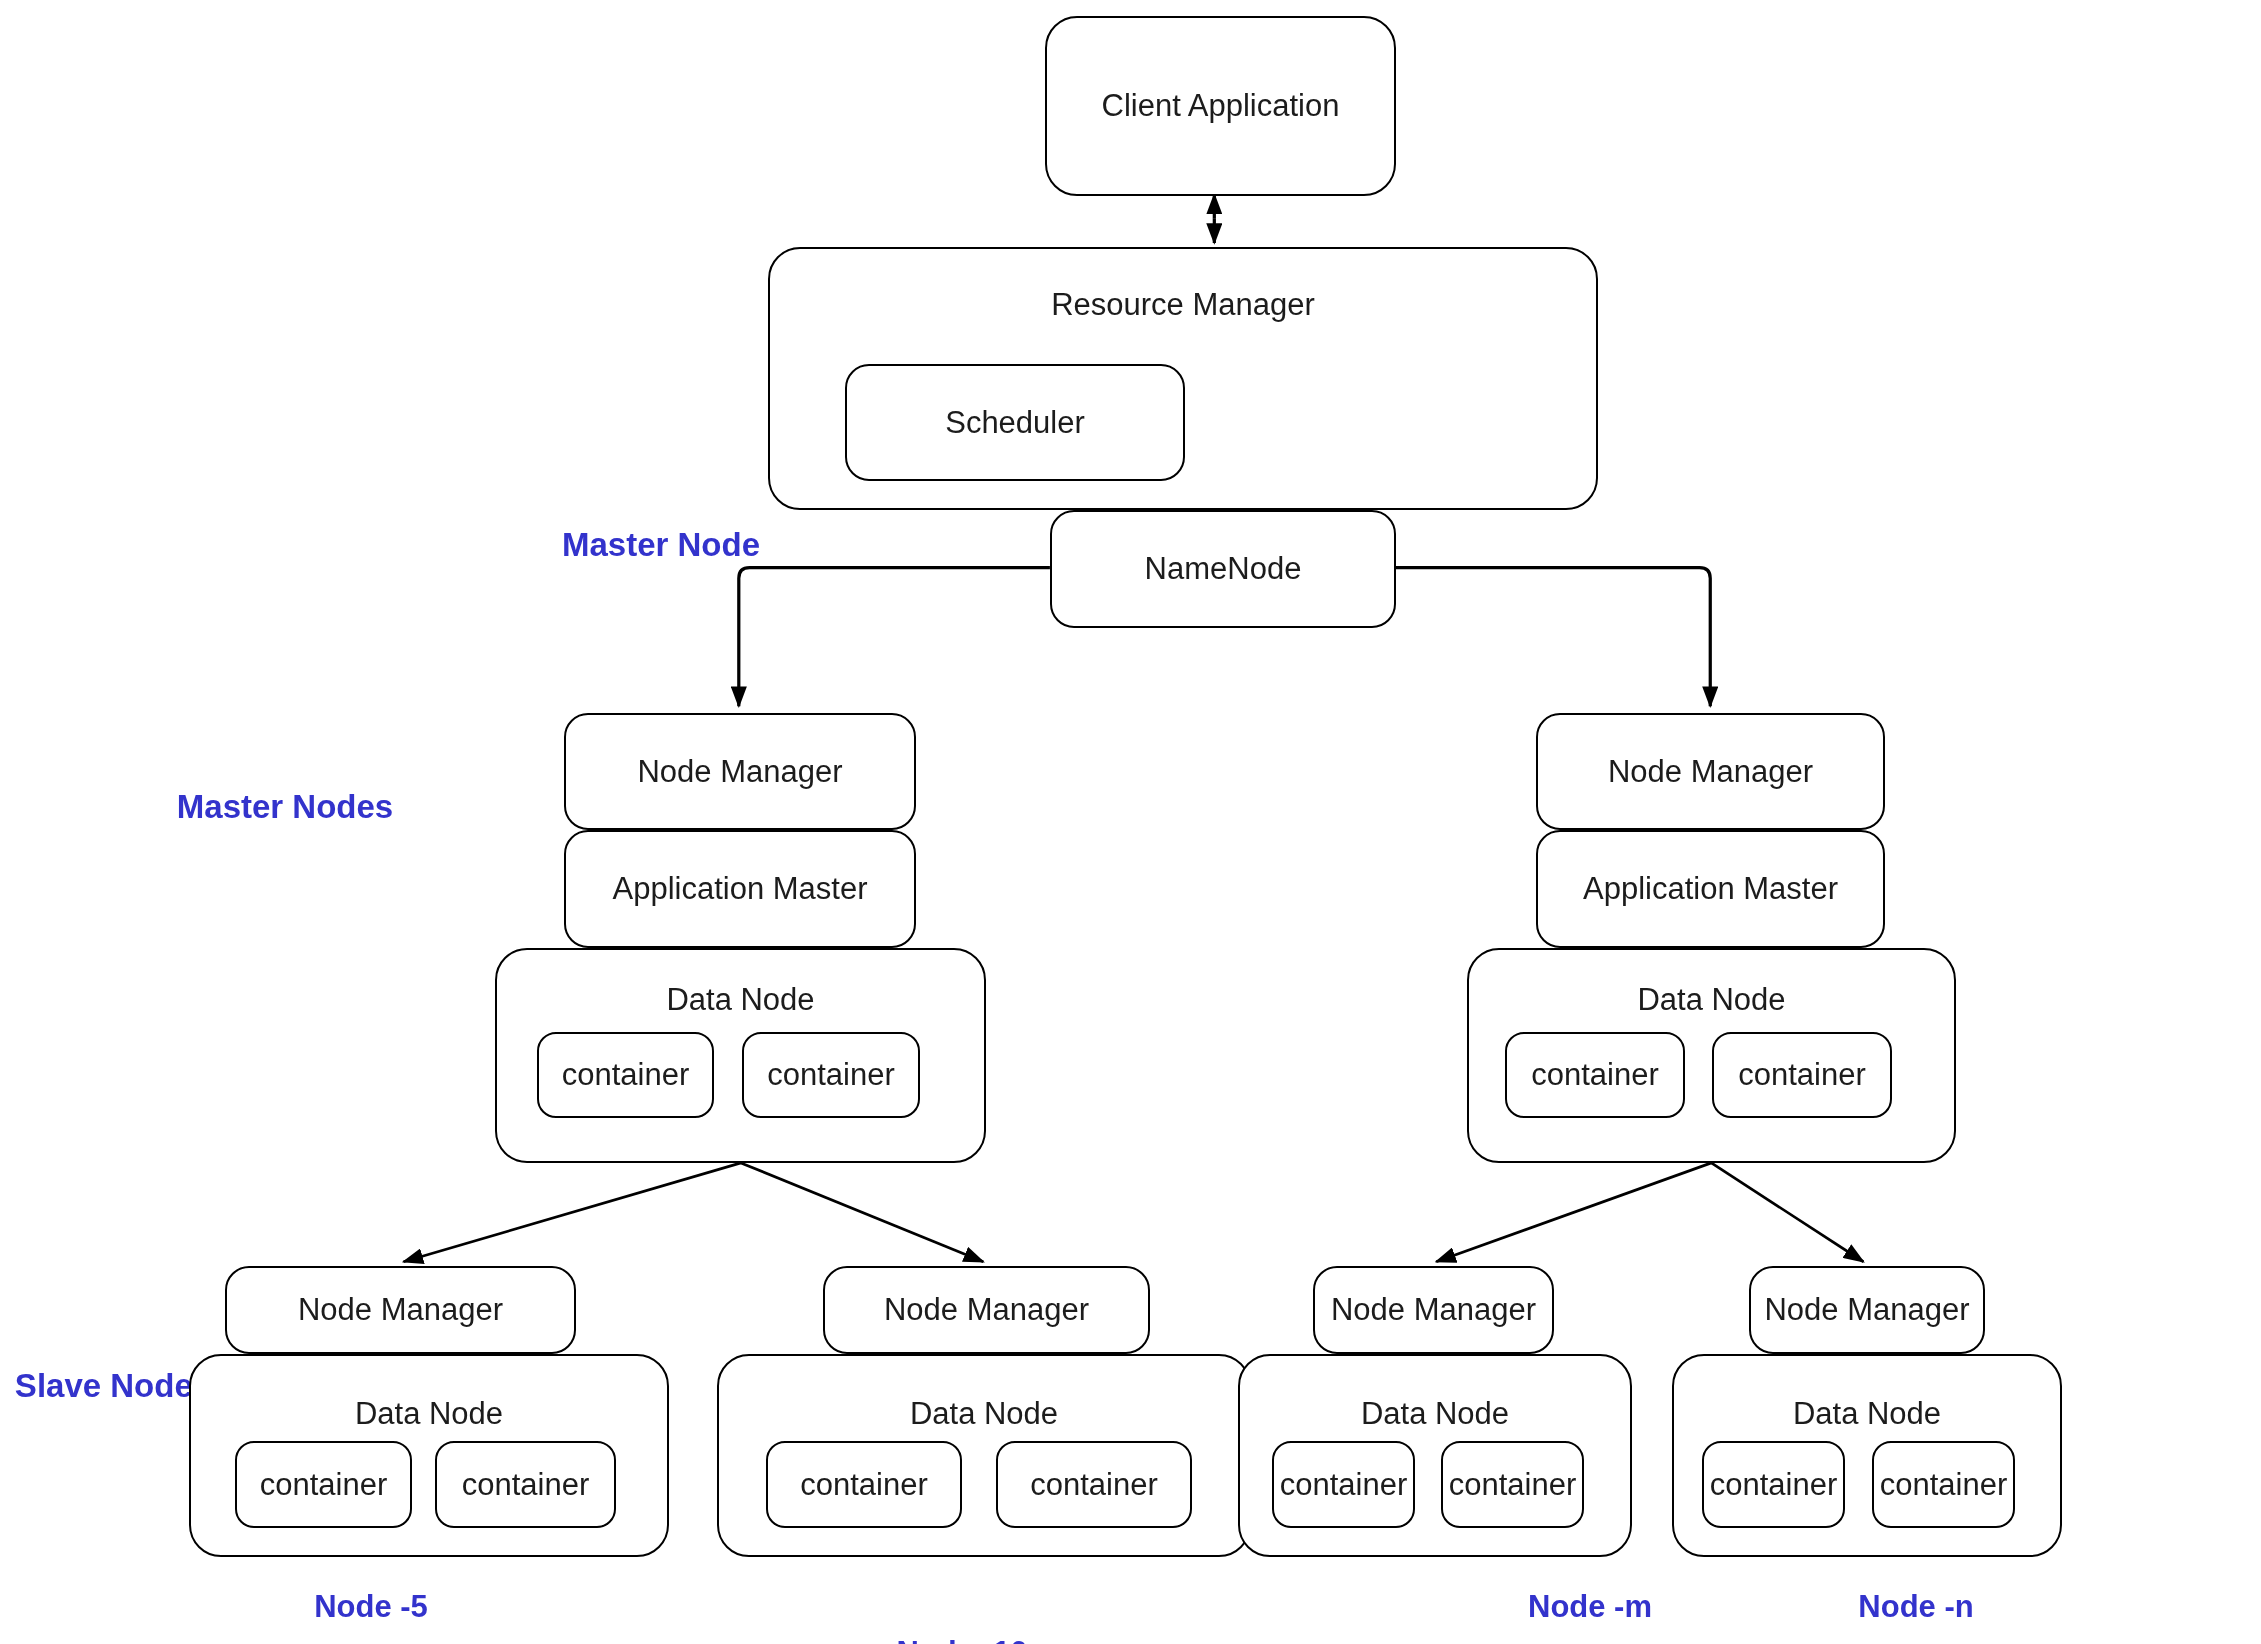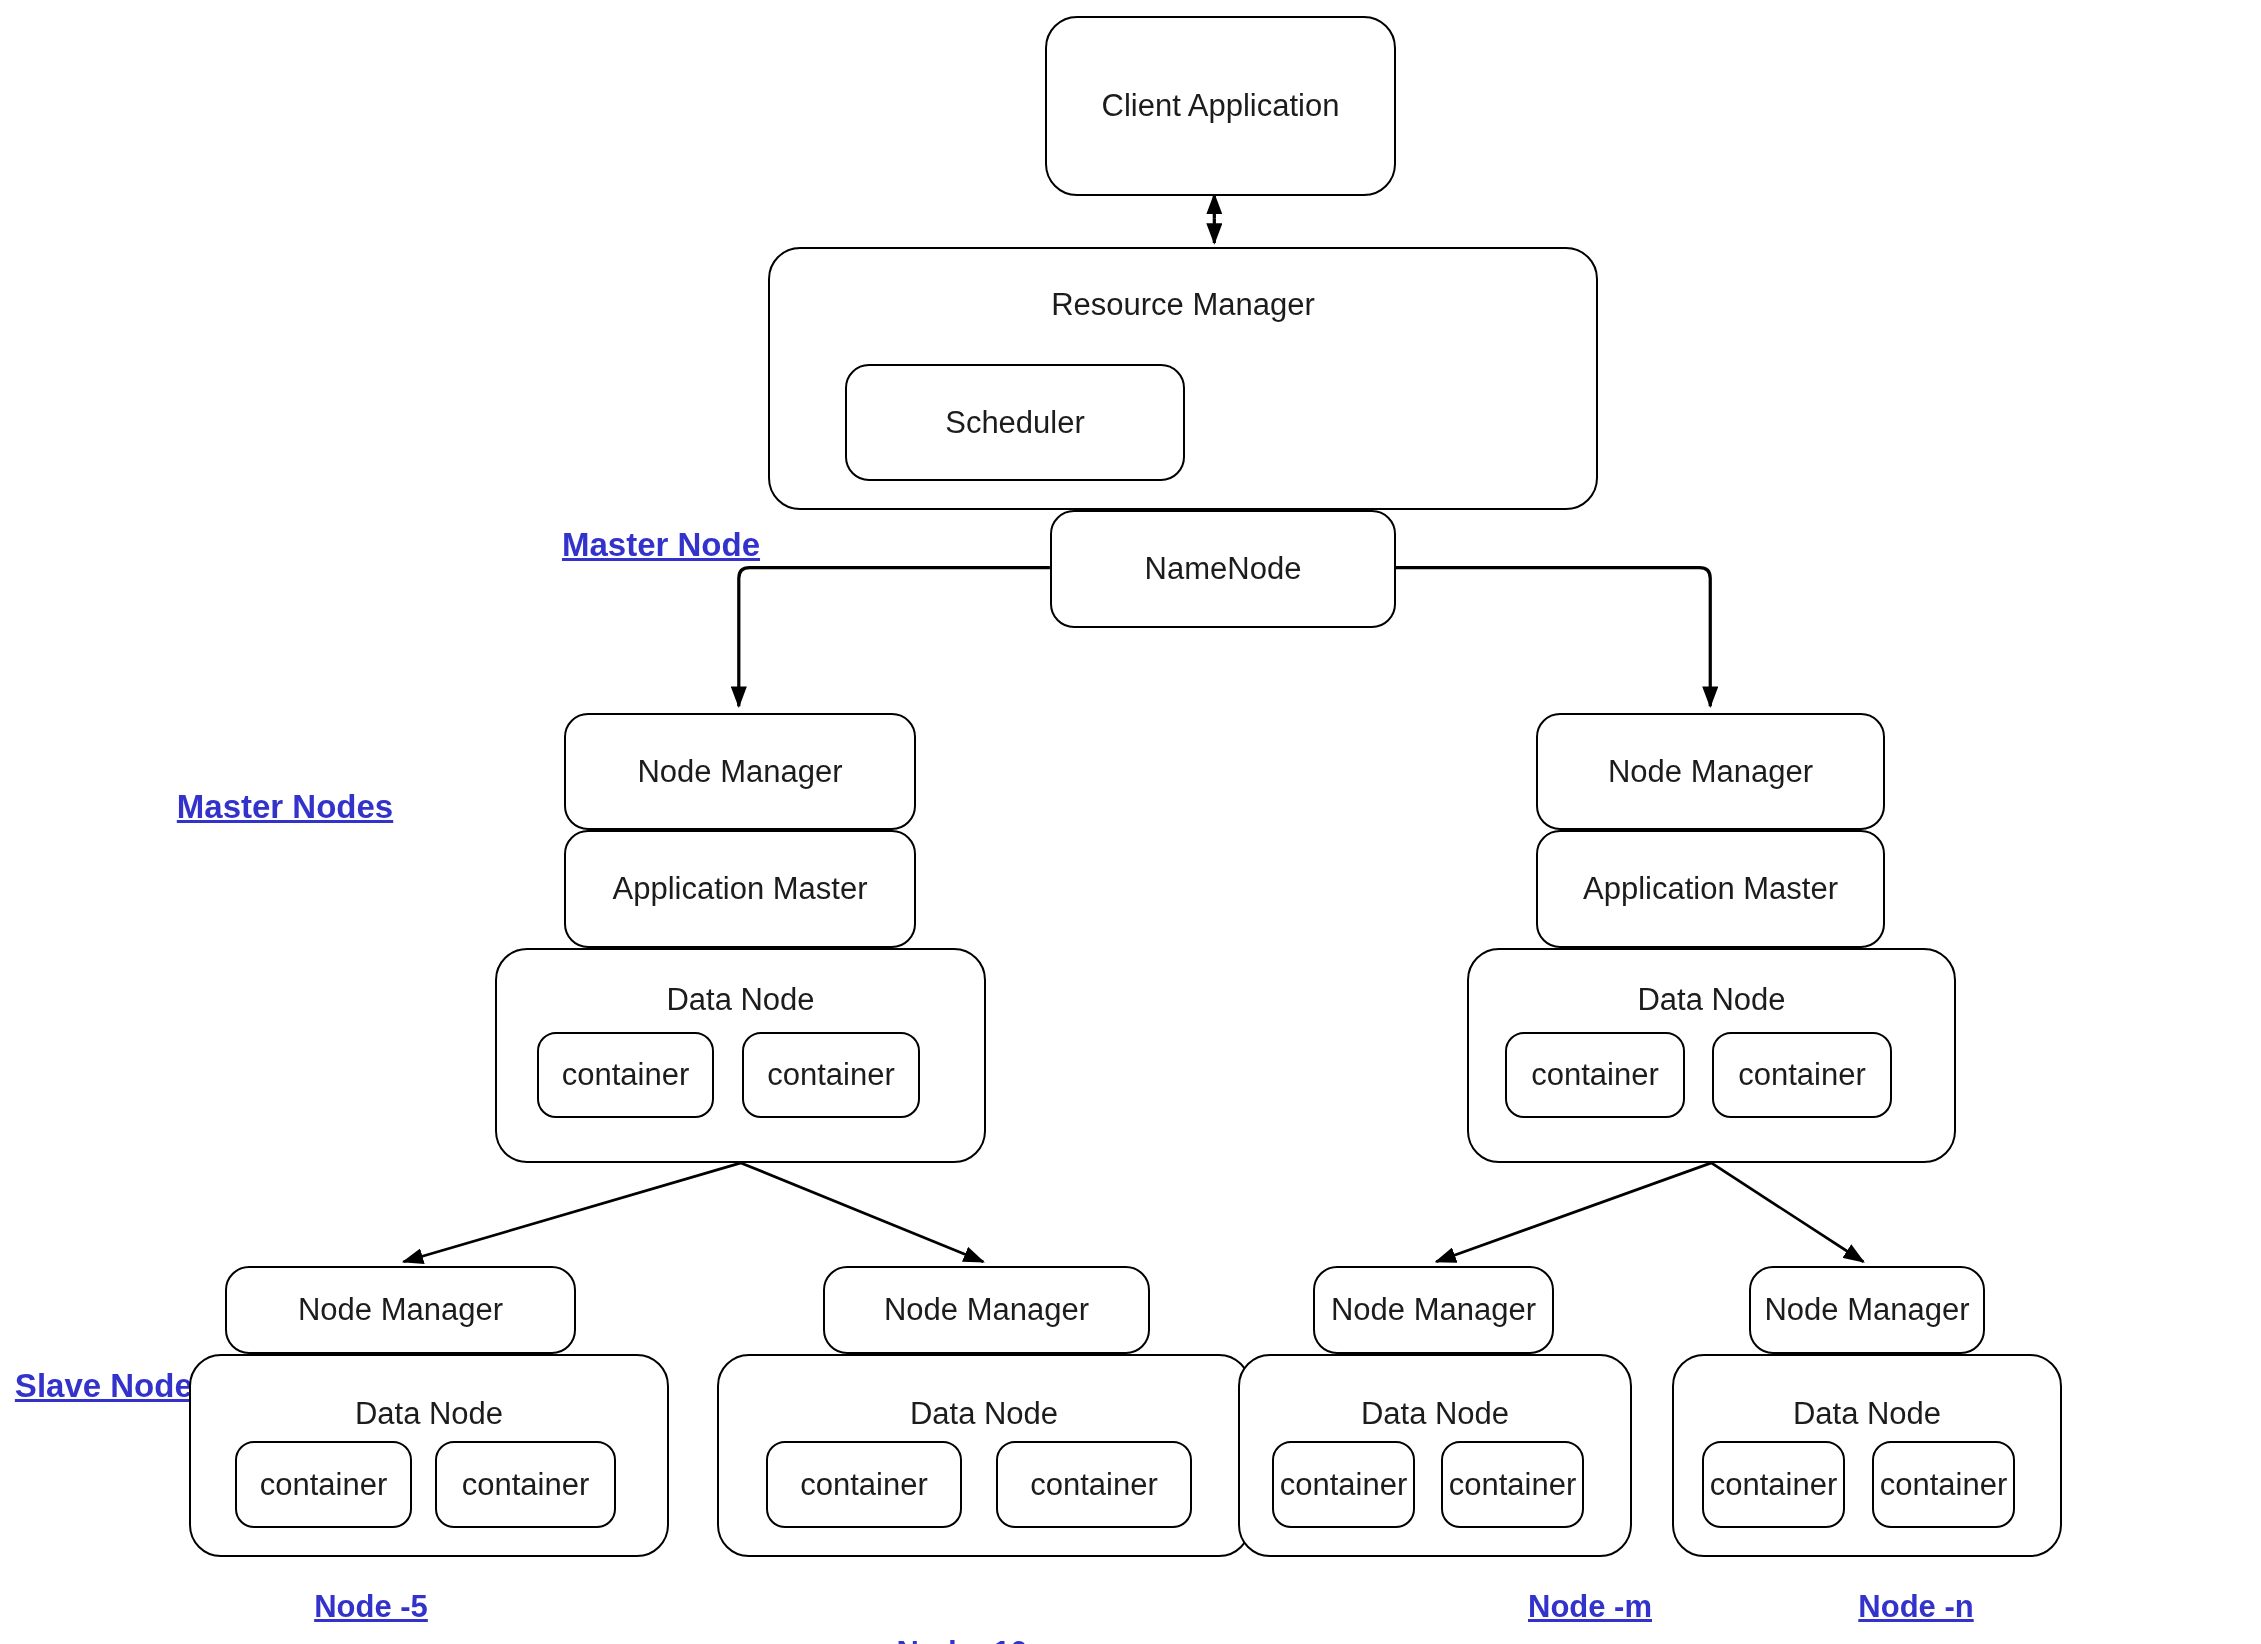--- a/index.html
+++ b/index.html
@@ -43,21 +43,20 @@
   .r45 { border-radius: 24px; }
   .r35 { border-radius: 19px; }
   .top-label { align-items: flex-start; }
   .blue-label {
     position: absolute;
     color: var(--label-blue);
     font-weight: bold;
     font-size: 33px;
     white-space: nowrap;
     transform: translate(-50%, -50%);
-    text-decoration: underline;
   }
   .node-label { font-size: 31px; }
 
   
   .client-app   { left: 1045px; top: 16px;   width: 351px;  height: 180px; }
   .rm           { left: 768px; top: 247px;  width: 830px; height: 263px; padding-top: 38px; }
   .scheduler    { left: 845px; top: 364px;  width: 340px;  height: 117px; }
   .app-manager  { left: 1249px; top: 364px;  width: 331px;  height: 117px; }
   .namenode     { left: 1050px; top: 510px;  width: 346px;  height: 118px; }
 

